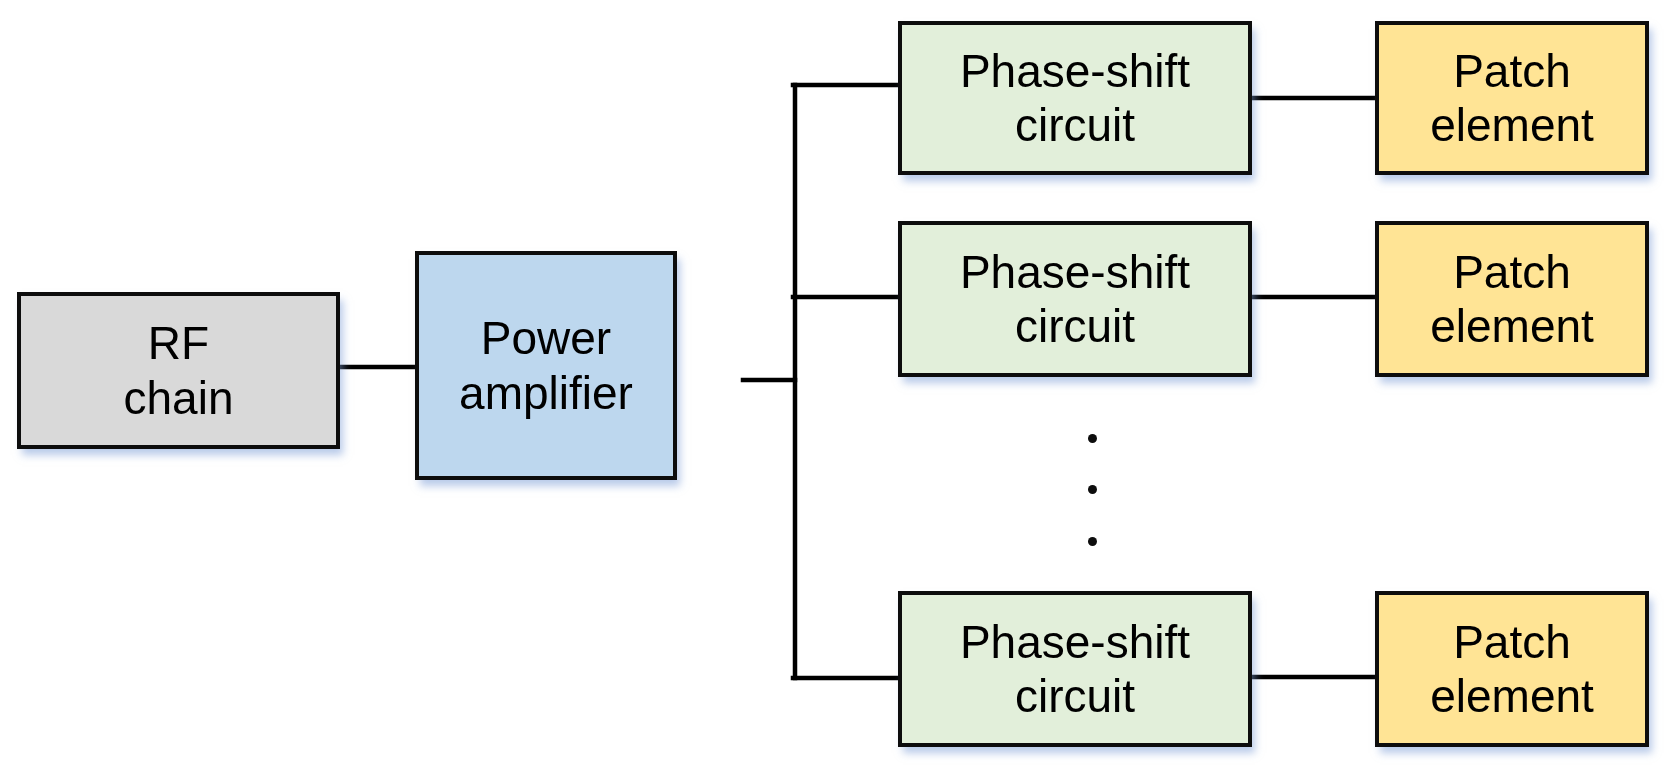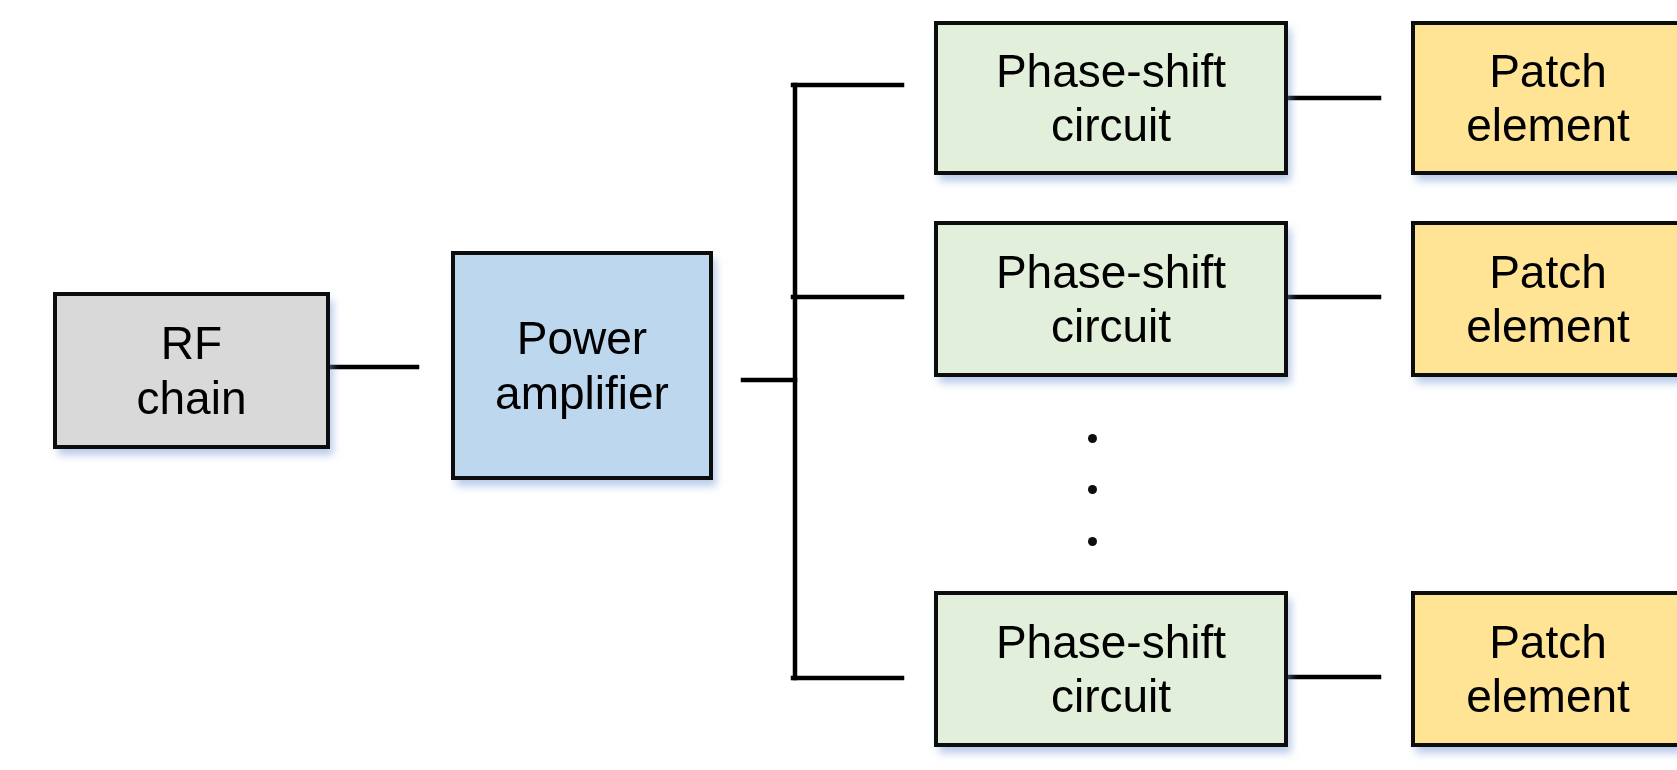--- a/index.html
+++ b/index.html
@@ -24,35 +24,34 @@
   }
   .node {
     position: absolute;
     box-sizing: border-box;
     border: 4px solid #0d0d0d;
     display: flex;
     align-items: center;
     justify-content: center;
     text-align: center;
     box-shadow: 4px 7px 8px -1px rgba(125, 158, 215, 0.55);
-    margin-left: 36px;
   }
   .node .label {
     white-space: pre-line;
     font-size: 46px;
     line-height: 1.18;
     color: #000000;
     letter-spacing: 0px;
   }
   .fill-gray   { background: #d9d9d9; }
   .fill-blue   { background: #bdd7ee; }
   .fill-green  { background: #e2efda; }
   .fill-yellow { background: #ffe495; }
 
-  .rf-chain        { left: 17px;  top: 292px; width: 277px; height: 157px; }
+  .rf-chain        { left: 17px;  top: 292px; width: 323px; height: 157px; }
   .power-amplifier { left: 415px; top: 251px; width: 262px; height: 229px; }
 
   .phase-shift { width: 354px; }
   .patch       { width: 274px; }
   .row1 { top: 21px;  height: 154px; }
   .row2 { top: 221px; height: 156px; }
   .row3 { top: 591px; height: 156px; }
   .phase-shift { left: 898px; }
   .patch       { left: 1375px; }
 

